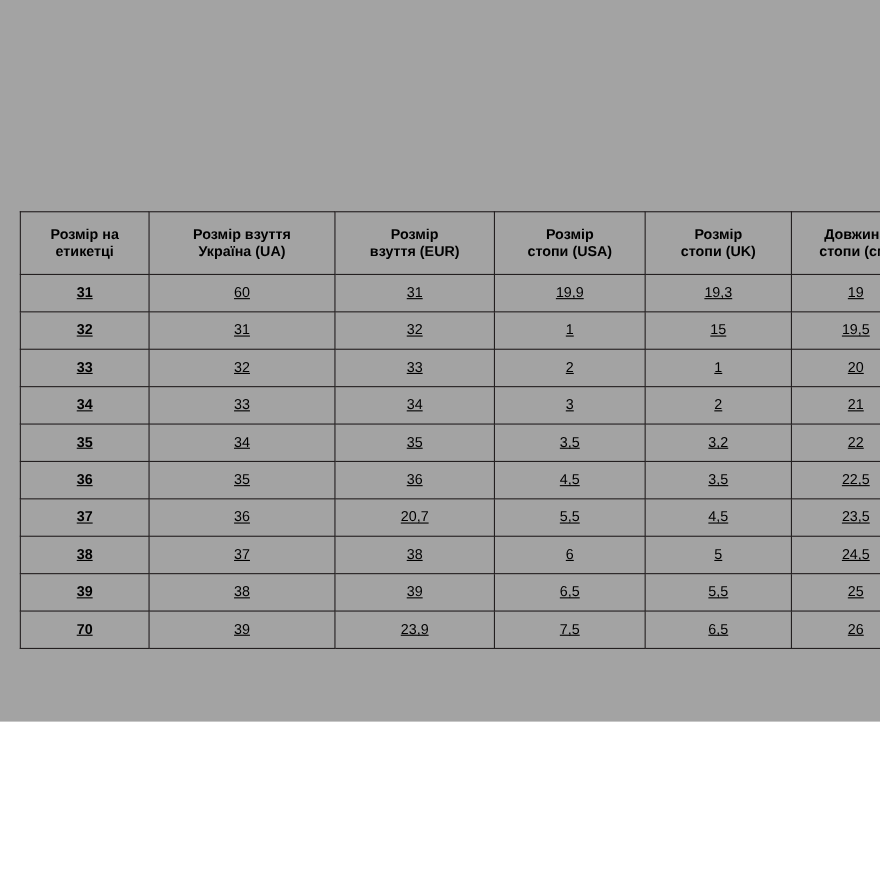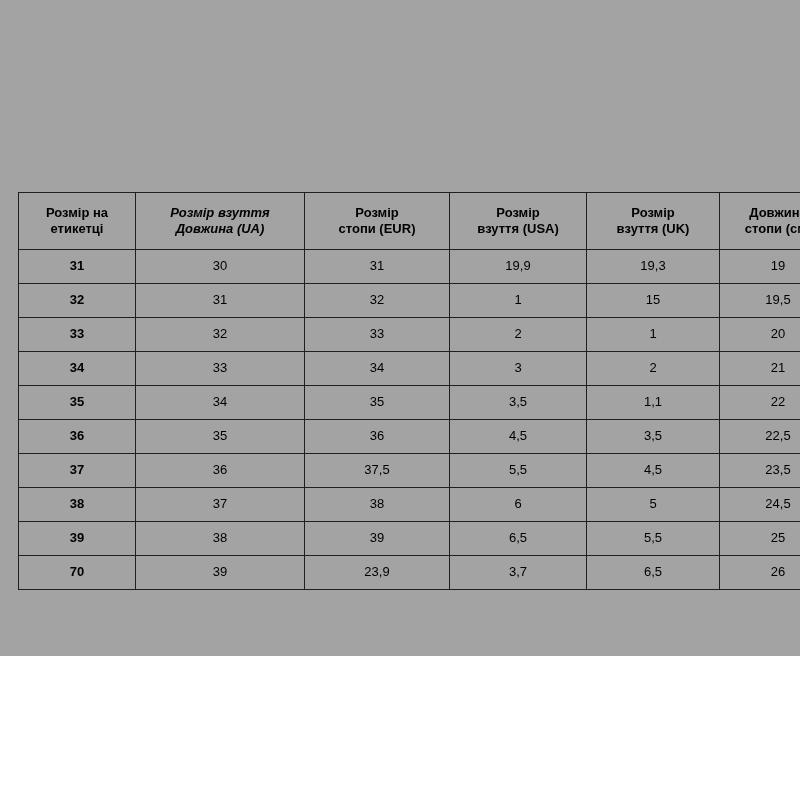--- a/index.html
+++ b/index.html
@@ -40,70 +40,71 @@
     line-height: 1.25;
     padding: 0 4px;
   }
   table.size-table th {
     font-weight: bold;
     height: 56px;
   }
   table.size-table td {
     height: 33px;
     font-weight: normal;
+    text-decoration: underline;
   }
   table.size-table td.label-col {
     font-weight: bold;
   }
   .col-0 { width: 108px; }
-  .col-1 { width: 160px; font-style: italic; }
+  .col-1 { width: 160px; }
   .col-2 { width: 136px; }
   .col-3 { width: 128px; }
   .col-4 { width: 124px; }
   .col-5 { width: 108px; }
   .hdr-line { display: block; }
 </style>
 </head>
 <body>
 
 <div class="page">
   <div class="table-wrap">
     <table class="size-table">
       <thead>
         <tr>
           <th class="col-0">
             <span class="hdr-line">Розмір на</span>
             <span class="hdr-line">етикетці</span>
           </th>
           <th class="col-1">
             <span class="hdr-line">Розмір взуття</span>
-            <span class="hdr-line">Довжина (UA)</span>
+            <span class="hdr-line">Україна (UA)</span>
           </th>
           <th class="col-2">
             <span class="hdr-line">Розмір</span>
-            <span class="hdr-line">стопи (EUR)</span>
+            <span class="hdr-line">взуття (EUR)</span>
           </th>
           <th class="col-3">
             <span class="hdr-line">Розмір</span>
-            <span class="hdr-line">взуття (USA)</span>
+            <span class="hdr-line">стопи (USA)</span>
           </th>
           <th class="col-4">
             <span class="hdr-line">Розмір</span>
-            <span class="hdr-line">взуття (UK)</span>
+            <span class="hdr-line">стопи (UK)</span>
           </th>
           <th class="col-5">
             <span class="hdr-line">Довжина</span>
             <span class="hdr-line">стопи (см)</span>
           </th>
         </tr>
       </thead>
       <tbody>
         <tr>
           <td class="label-col">31</td>
-          <td>30</td>
+          <td>60</td>
           <td>31</td>
           <td>19,9</td>
           <td>19,3</td>
           <td>19</td>
         </tr>
         <tr>
           <td class="label-col">32</td>
           <td>31</td>
           <td>32</td>
           <td>1</td>
@@ -124,35 +125,35 @@
           <td>34</td>
           <td>3</td>
           <td>2</td>
           <td>21</td>
         </tr>
         <tr>
           <td class="label-col">35</td>
           <td>34</td>
           <td>35</td>
           <td>3,5</td>
-          <td>1,1</td>
+          <td>3,2</td>
           <td>22</td>
         </tr>
         <tr>
           <td class="label-col">36</td>
           <td>35</td>
           <td>36</td>
           <td>4,5</td>
           <td>3,5</td>
           <td>22,5</td>
         </tr>
         <tr>
           <td class="label-col">37</td>
           <td>36</td>
-          <td>37,5</td>
+          <td>20,7</td>
           <td>5,5</td>
           <td>4,5</td>
           <td>23,5</td>
         </tr>
         <tr>
           <td class="label-col">38</td>
           <td>37</td>
           <td>38</td>
           <td>6</td>
           <td>5</td>
@@ -163,20 +164,20 @@
           <td>38</td>
           <td>39</td>
           <td>6,5</td>
           <td>5,5</td>
           <td>25</td>
         </tr>
         <tr>
           <td class="label-col">70</td>
           <td>39</td>
           <td>23,9</td>
-          <td>3,7</td>
+          <td>7,5</td>
           <td>6,5</td>
           <td>26</td>
         </tr>
       </tbody>
     </table>
   </div>
 </div>
 
 </body></html>

